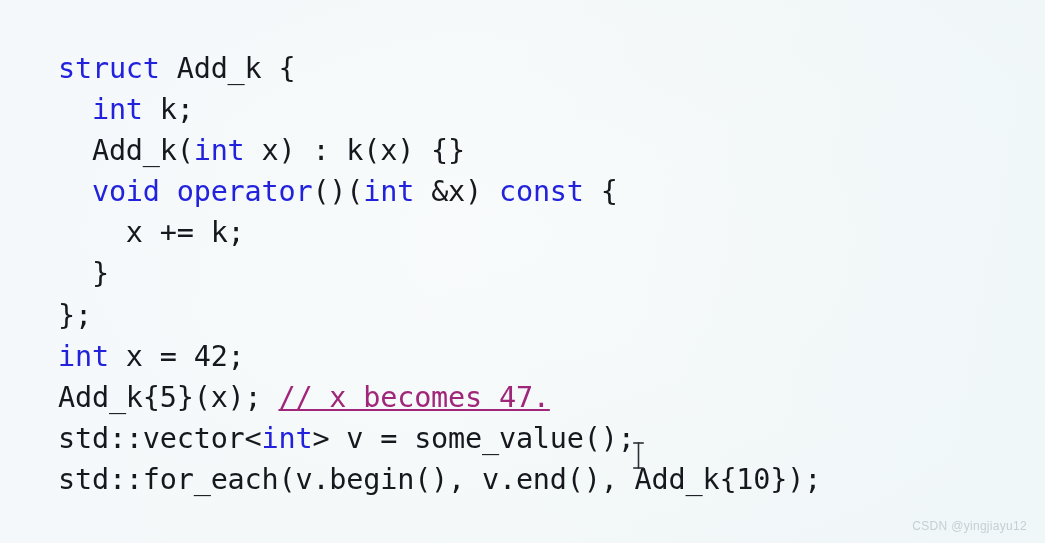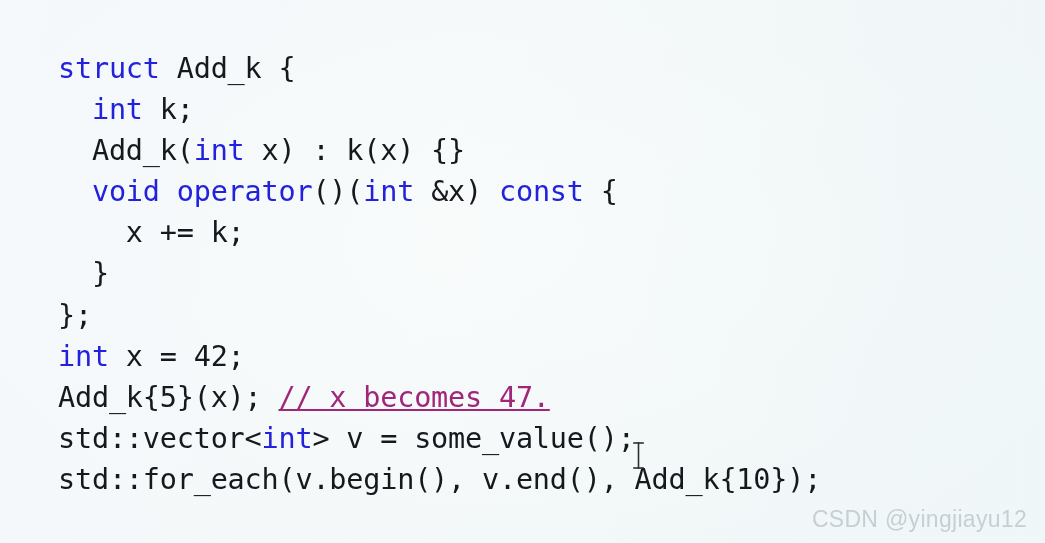--- a/index.html
+++ b/index.html
@@ -66,21 +66,21 @@
     z-index: 5;
     pointer-events: none;
   }
 
   #watermark {
     position: absolute;
     right: 18px;
     bottom: 10px;
     z-index: 4;
     font-family: "Liberation Sans", sans-serif;
-    font-size: 23px;
+    font-size: 12px;
     letter-spacing: 0.3px;
     color: #c6cfd4;
     user-select: none;
     margin-left: 24px;
   }
 </style>
 </head>
 <body>
 
 <div id="slide">

